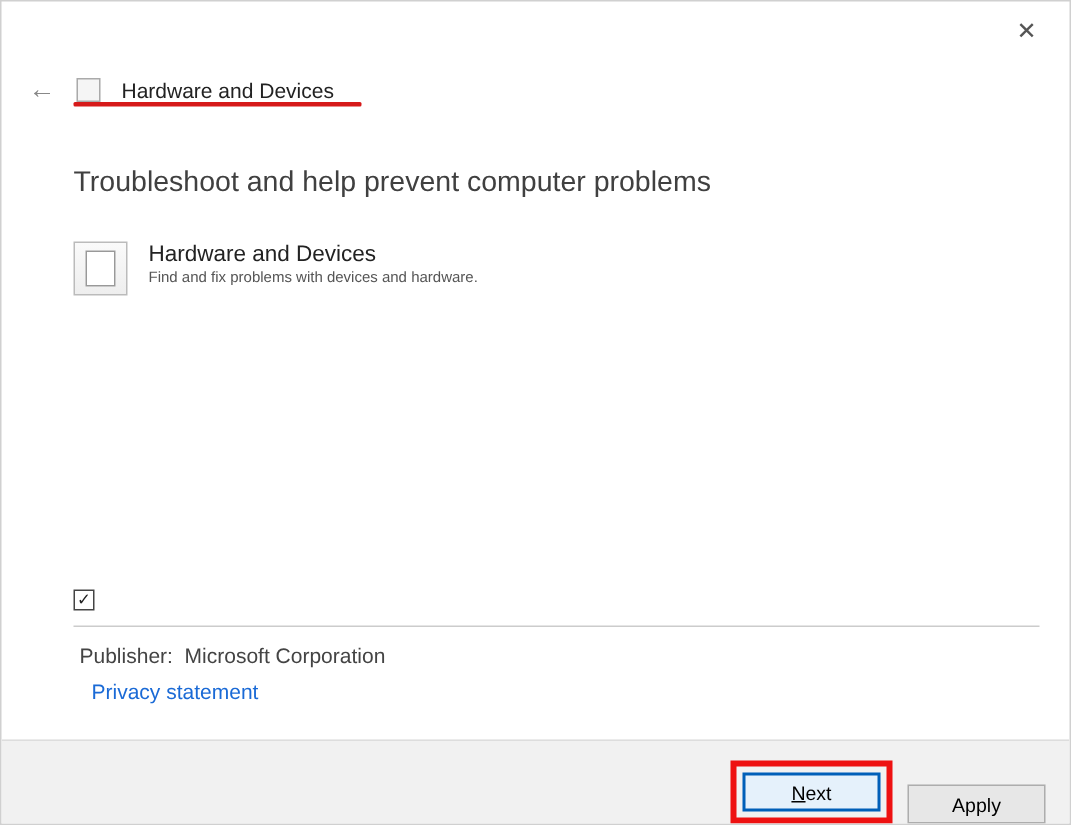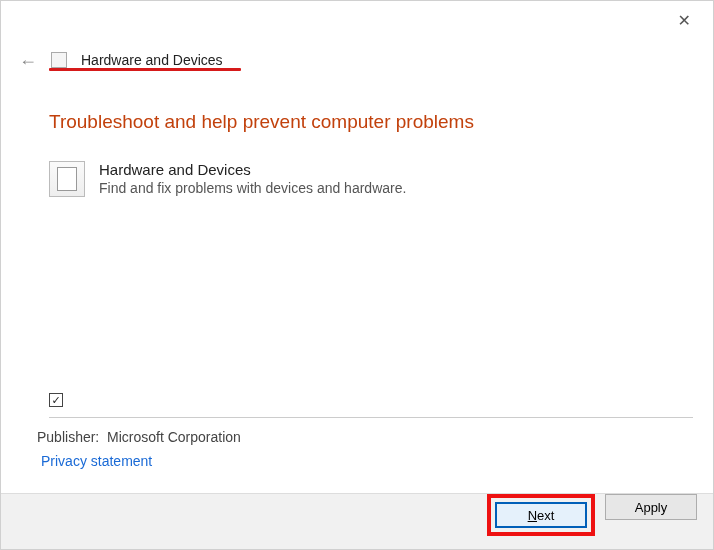--- a/index.html
+++ b/index.html
@@ -4,32 +4,32 @@
   <style>
     * { box-sizing: border-box; margin: 0; padding: 0; font-family: 'Segoe UI', sans-serif; }
     body { width: 714px; height: 550px; background: #fff; position: relative; border: 1px solid #d0d0d0; }
     .close-btn { position: absolute; top: 10px; right: 22px; font-size: 16px; color: #555; cursor: pointer; font-weight: 300; }
     .header-row { position: absolute; top: 48px; left: 18px; display: flex; align-items: center; gap: 14px; }
     .back-arrow { font-size: 18px; color: #888; cursor: pointer; }
     .header-icon { width: 16px; height: 16px; border: 1px solid #aaa; background: #f5f5f5; }
     .header-title { font-size: 14px; color: #222; }
     .underline { position: absolute; top: 67px; left: 48px; width: 192px; height: 3px; background: #d61a1a; border-radius: 1px; }
     .content { position: absolute; top: 110px; left: 48px; right: 48px; }
-    .main-heading { color: #c2410c; font-size: 19px; font-weight: 400; margin-bottom: 28px; }
+    .main-heading { color: #404040; font-size: 19px; font-weight: 400; margin-bottom: 28px; }
     .item-row { display: flex; gap: 14px; align-items: flex-start; }
     .item-icon { width: 36px; height: 36px; border: 1px solid #bbb; background: linear-gradient(#fafafa,#eee); display:flex; align-items:center; justify-content:center; }
     .item-icon::before { content:""; width:18px; height:22px; border:1px solid #999; background:#fff; }
     .item-title { font-size: 15px; font-weight: 400; color: #222; margin-bottom: 2px; }
-    .item-desc { font-size: 14px; color: #555; }
+    .item-desc { font-size: 10px; color: #555; }
     .checkbox-row { position: absolute; top: 392px; left: 48px; display: flex; align-items: center; gap: 6px; font-size: 14px; color: #222; }
     .checkbox { width: 14px; height: 14px; border: 1px solid #444; display:flex; align-items:center; justify-content:center; font-size: 11px; line-height:1; }
     .divider { position: absolute; top: 416px; left: 48px; right: 20px; height: 1px; background: #ccc; }
-    .publisher-row { position: absolute; top: 428px; left: 36px; font-size: 14px; color: #444; }
-    .privacy-link { position: absolute; top: 452px; left: 40px; font-size: 14px; color: #1a6ad6; cursor: pointer; }
-    .footer { position: absolute; bottom: 0; left: 0; right: 0; height: 56px; background: #f1f1f1; border-top: 1px solid #ddd; display:flex; align-items:flex-start; justify-content:flex-end; padding-right: 16px; gap: 10px; }
+    .publisher-row { position: absolute; top: 428px; left: 52px; font-size: 14px; color: #444; }
+    .privacy-link { position: absolute; top: 452px; left: 60px; font-size: 14px; color: #1a6ad6; cursor: pointer; }
+    .footer { position: absolute; bottom: 0; left: 0; right: 0; height: 56px; background: #f1f1f1; border-top: 1px solid #ddd; display:flex; align-items:flex-end; justify-content:flex-end; padding-right: 16px; gap: 10px; }
     .btn { width: 92px; height: 26px; font-size: 13px; border: 1px solid #adadad; background: #e7e7e7; cursor: pointer; }
     .btn-next { border: 2px solid #005fb8; background: #e5f1fb; }
     .btn-next-wrap { border: 4px solid #e11; padding: 4px; }
     .btn u { text-decoration: underline; }
   </style>
 </head>
 <body>
 
 <div class="close-btn">✕</div>
 

